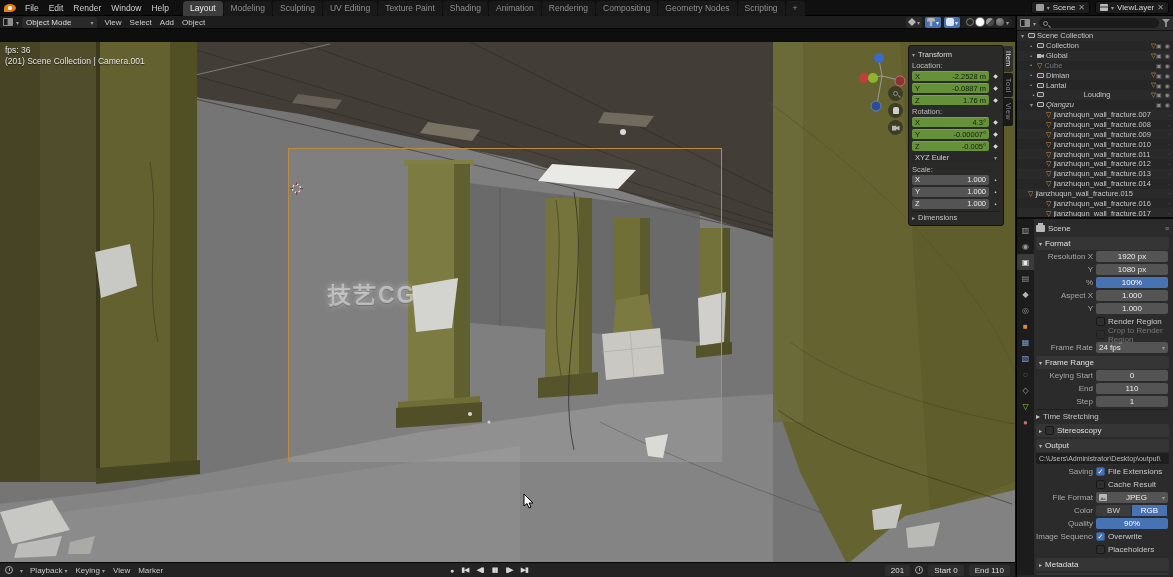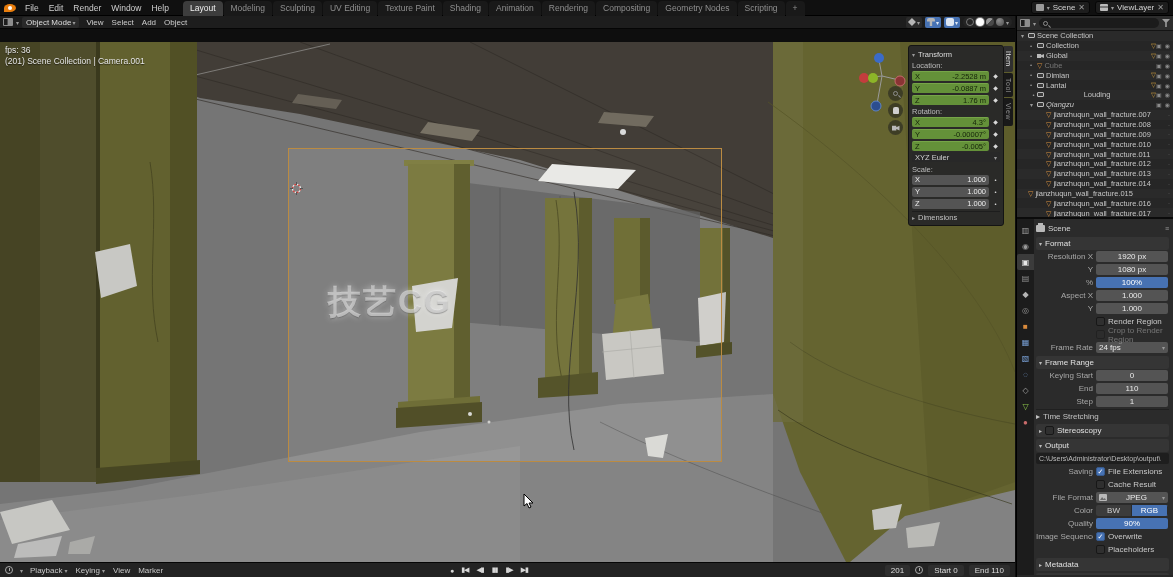--- a/index.html
+++ b/index.html
@@ -18,21 +18,21 @@
 .tb-right{margin-left:auto;display:flex;align-items:center;gap:5px}
 .selwidget{display:flex;align-items:center;gap:3px;background:#1d1d1d;border:1px solid #060606;padding:1px 4px;border-radius:3px;font-size:8px;color:#d5d5d5}
 .wicon{width:8px;height:7px;background:#9a9a9a;border-radius:1px;display:inline-block}
 .wicon.layers{background:linear-gradient(180deg,#bbb 30%,#777 30%,#777 60%,#bbb 60%)}
 .xglyph{color:#9a9a9a;font-size:8px}
 
 .vph{position:absolute;left:0;top:16px;width:1015px;height:13px;background:#1d1d1d;border-bottom:1px solid #050505;
   display:flex;align-items:center;padding:0 3px;gap:3px;font-size:8px}
 .edicon{width:10px;height:8px;background:#8d8d8d;border-radius:1px;position:relative}
 .edicon::after{content:"";position:absolute;inset:1px;background:#1d1d1d;clip-path:polygon(0 0,45% 0,45% 100%,0 100%)}
-.dd{display:flex;align-items:center;gap:1px;background:#2a2a2a;border-radius:2px;padding:0 4px;height:11px;color:#ddd}
+.dd{display:flex;align-items:center;gap:19px;background:#2a2a2a;border-radius:2px;padding:0 4px;height:11px;color:#ddd}
 .caret{font-size:6px;color:#999}
 .vmenu{padding:0 4px;color:#cdcdcd}
 .vph-right{margin-left:auto;display:flex;align-items:center;gap:3px}
 .minidd{display:flex;align-items:center;gap:1px;background:#2a2a2a;border-radius:2px;padding:0 2px;height:11px}
 .minidd.on{background:#4772b3}
 .gicon{width:8px;height:8px;border-radius:2px;background:#b5b5b5}
 .gicon.snap{clip-path:polygon(0 0,100% 0,100% 45%,65% 45%,65% 100%,35% 100%,35% 45%,0 45%)}
 .gicon.ovl{background:#dfe7f2}
 .balls{display:flex;align-items:center;gap:2px;background:#242424;border-radius:6px;padding:1px 3px}
 .ball{width:8px;height:8px;border-radius:50%;background:radial-gradient(circle at 35% 30%,#b9b9b9,#5f5f5f);opacity:.7}
@@ -43,21 +43,21 @@
   display:flex;align-items:center;gap:8px;padding:0 5px;font-size:8px}
 .globe{width:8px;height:8px;border-radius:50%;border:1px solid #bbb;position:relative}
 .globe::after{content:"";position:absolute;left:2px;top:-1px;width:2px;height:8px;border-left:1px solid #bbb;border-right:1px solid #bbb;border-radius:50%}
 .lbl{color:#9f9f9f}
 .optbtn{margin-left:auto;display:flex;align-items:center;gap:3px;background:#2f2f2f;border-radius:2px;padding:0 5px;height:11px;color:#d5d5d5}
 
 .viewport{position:absolute;left:0;top:42px;width:1015px;height:573px;overflow:hidden;background:#be185d}
 .vptext{position:absolute;left:5px;top:3px;line-height:11px;font-size:8.5px;color:#e6e6e6;text-shadow:0 1px 1px rgba(0,0,0,.6)}
 .watermark{position:absolute;left:328px;top:238px;white-space:nowrap;display:flex;align-items:baseline;gap:10px;
   color:rgba(238,238,238,.55);text-shadow:0 0 6px rgba(255,255,255,.45),0 1px 1px rgba(60,60,60,.5)}
-.wm-cn{font-size:33px;font-weight:bold;letter-spacing:2px}
+.wm-cn{font-size:23px;font-weight:bold;letter-spacing:2px}
 .wm-url{font-size:27px;letter-spacing:7px;font-weight:bold}
 .camframe{position:absolute;left:288px;top:106px;width:434px;height:314px;border:1.3px solid #bb8b42;pointer-events:none}
 .cursor3d{position:absolute;left:290px;top:140px;width:13px;height:13px}
 .navgizmo{position:absolute;left:856px;top:4px;width:56px;height:86px}
 .navbtn{position:absolute;width:15px;height:15px;border-radius:50%;background:rgba(30,30,30,.55);display:flex;align-items:center;justify-content:center}
 .mcursor{position:absolute;left:523px;top:452px}
 
 .npanel{position:absolute;left:908px;top:3px;width:96px;background:rgba(40,40,40,.97);border:1px solid #141414;border-radius:3px;
   padding:2px 3px 3px;font-size:7.5px}
 .nphead{display:flex;align-items:center;gap:3px;color:#ddd;height:12px}

